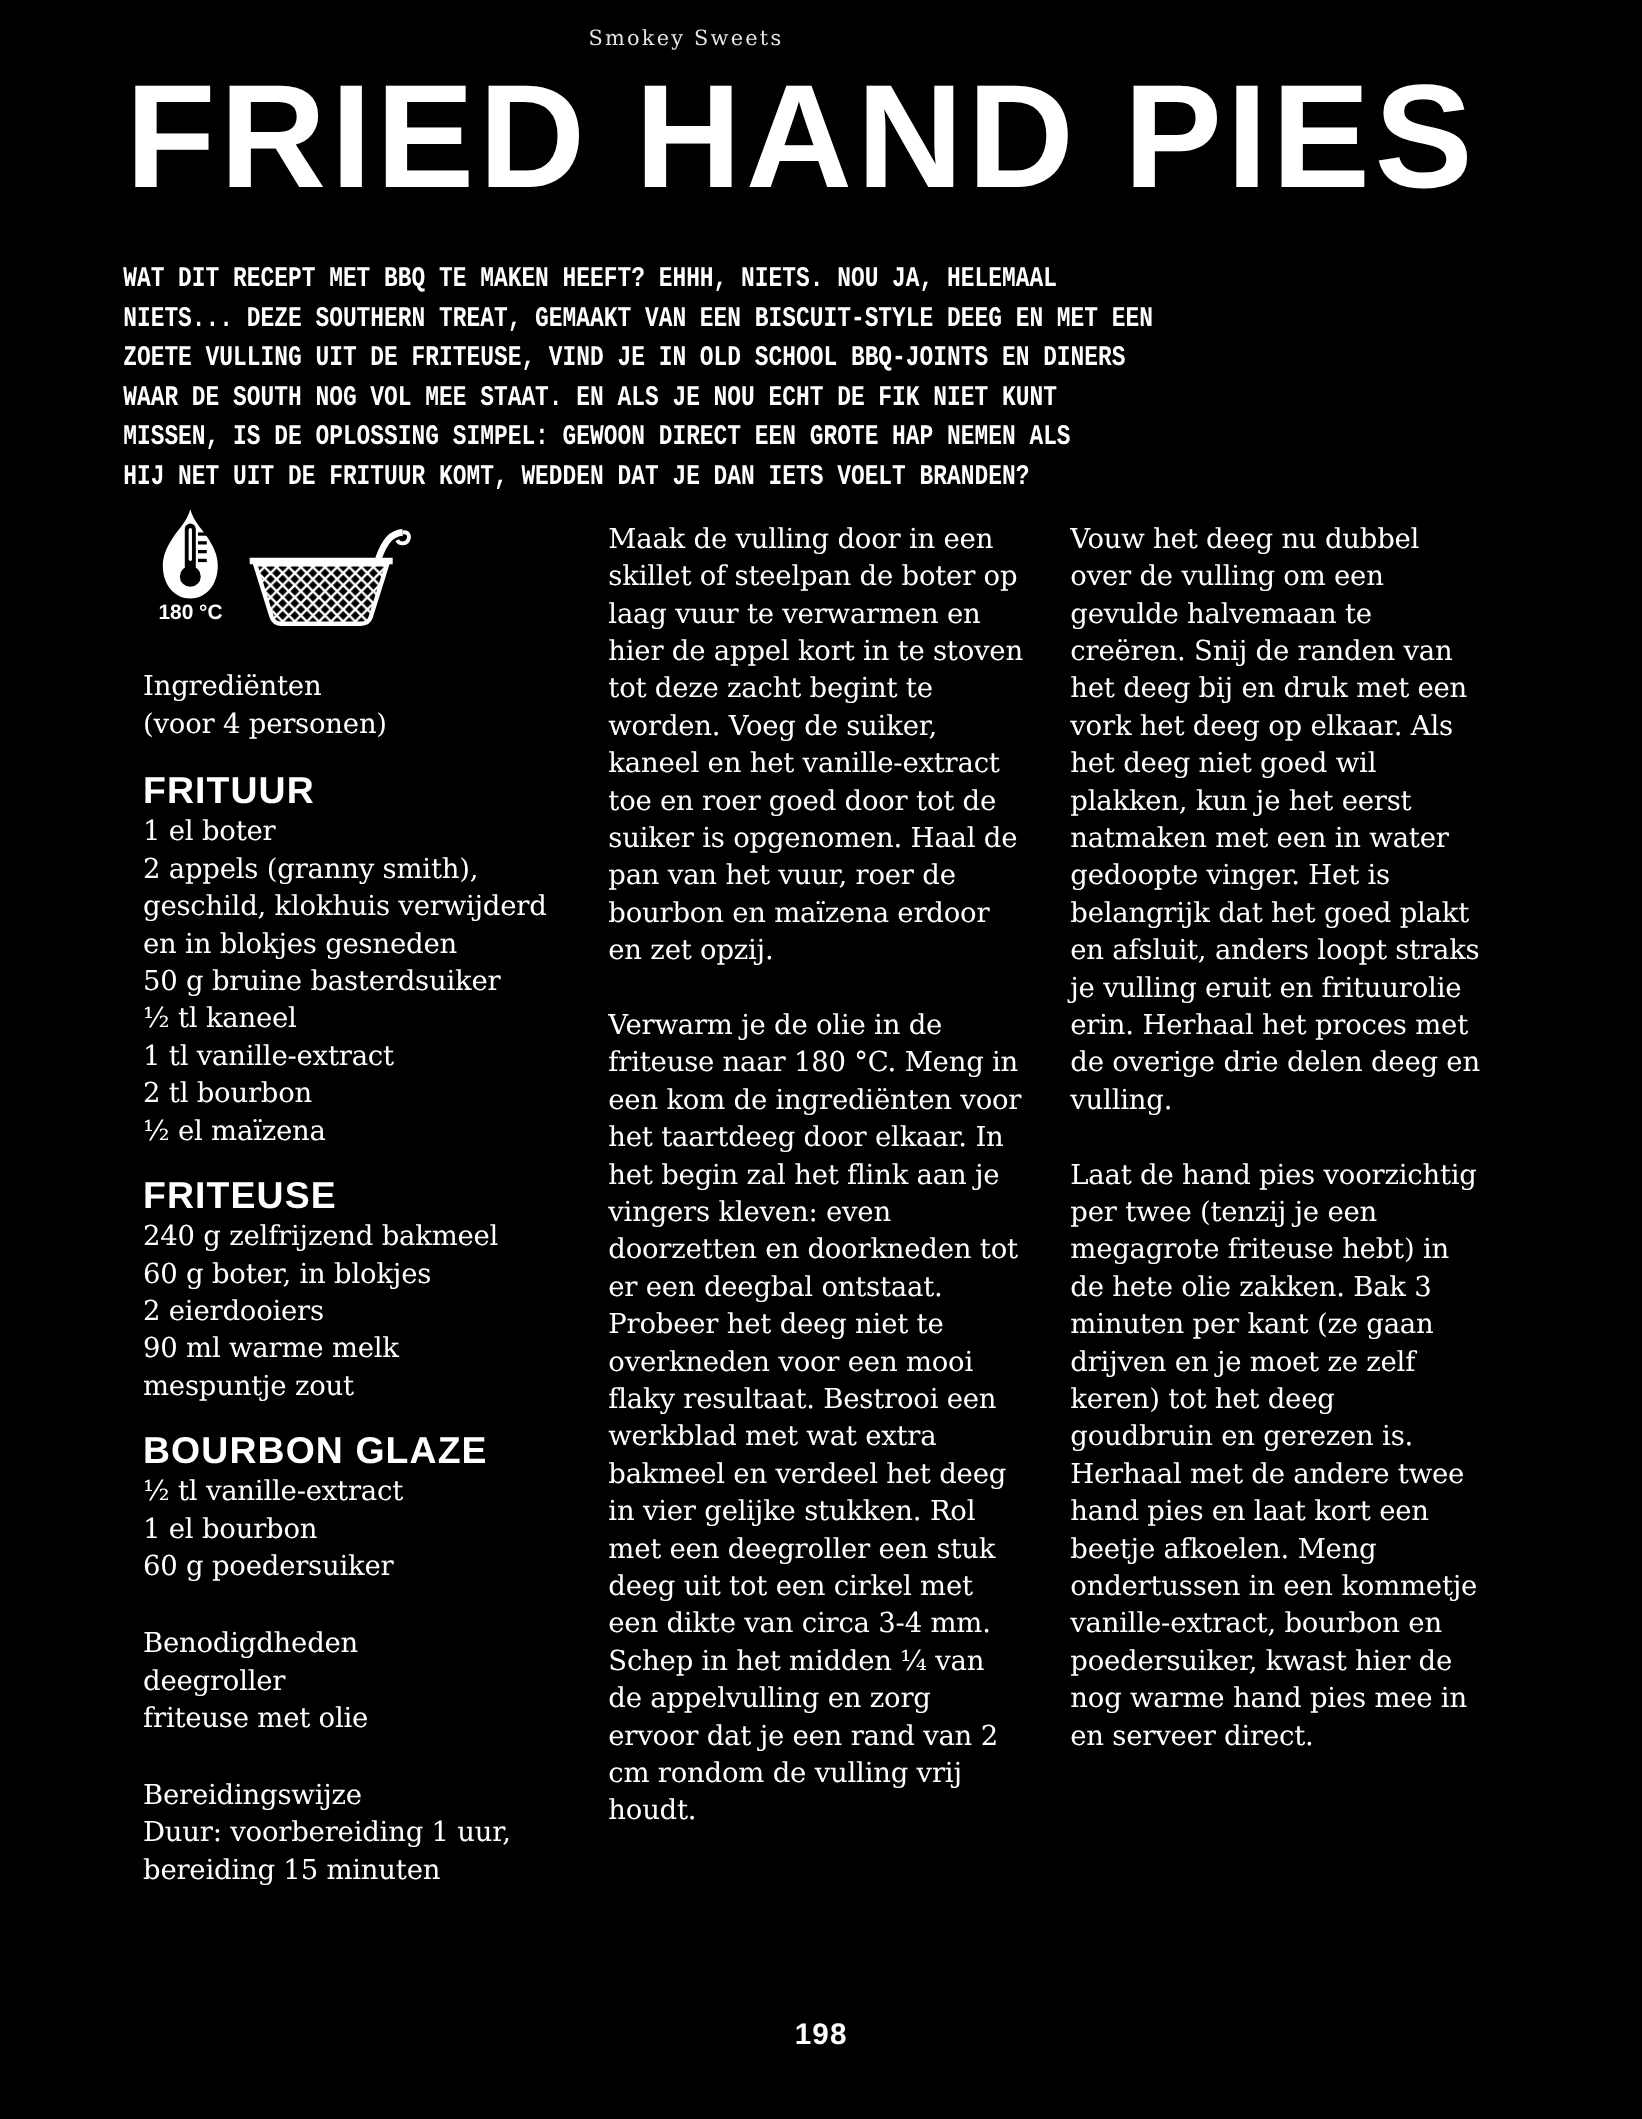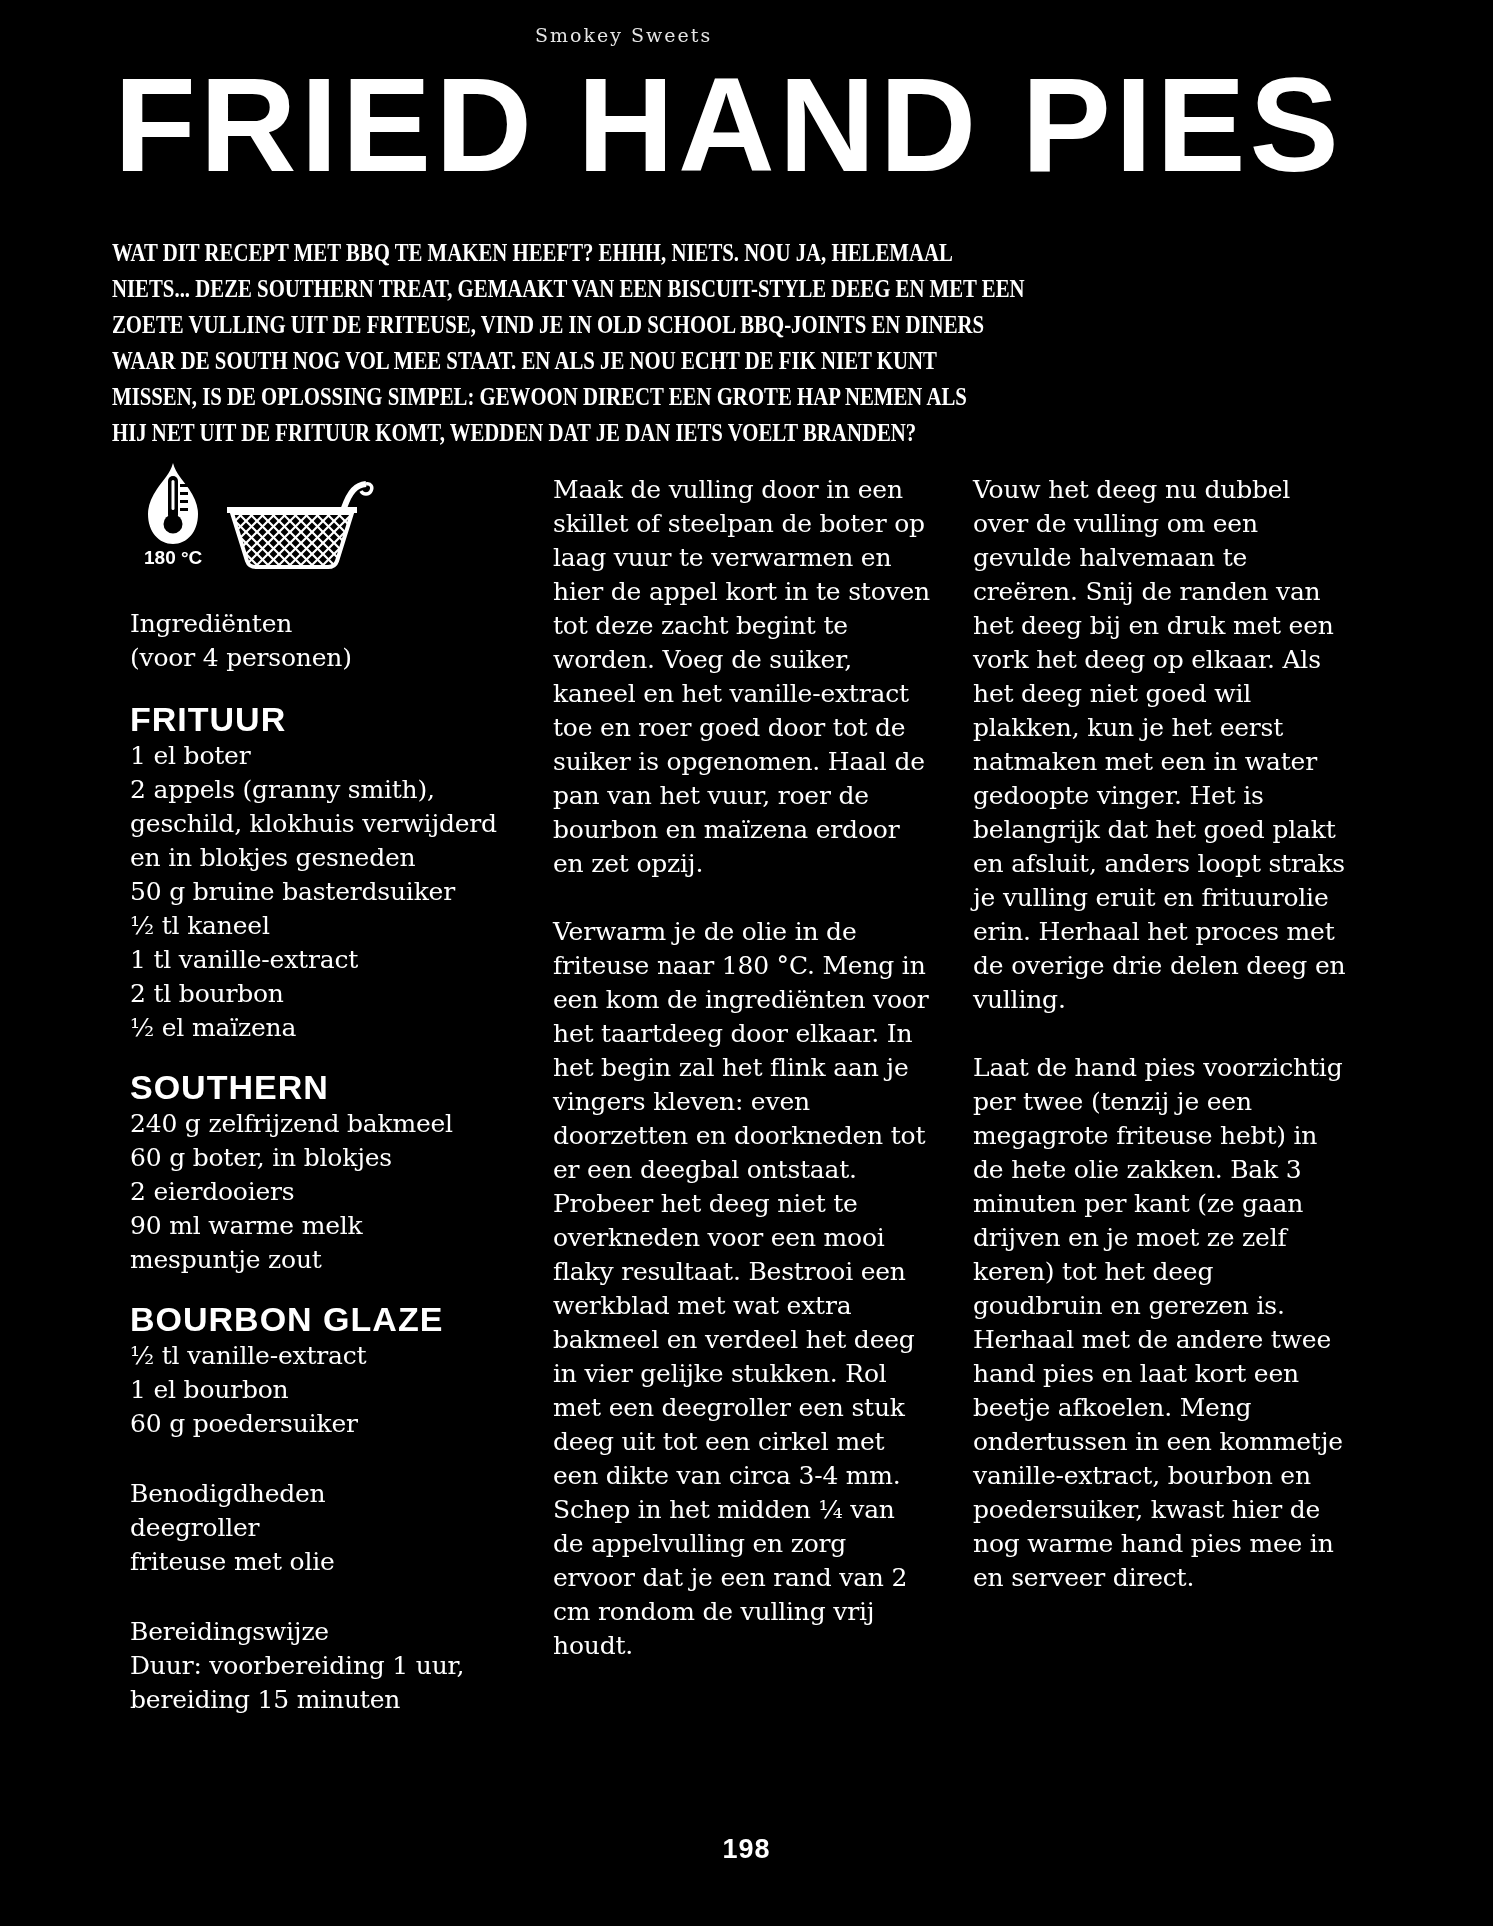--- a/index.html
+++ b/index.html
@@ -13,21 +13,21 @@
     position:absolute; left:535px; top:24px;
     font-family:"DejaVu Serif", serif; font-size:19px; letter-spacing:2px;
     color:#e5e5e5;
   }
   .content { position:absolute; left:112px; top:52px; width:1310px; }
   .title {
     font-family:"Liberation Sans", sans-serif; font-weight:bold;
     font-size:134px; line-height:1; letter-spacing:4px; white-space:nowrap;
     margin-top:6px; margin-left:2px;
   }
-  .intro { margin-top:43px; font-family:Liberation Serif, serif; font-weight:bold; }
+  .intro { margin-top:43px; font-family:Liberation Mono, monospace; font-weight:bold; }
   .intro-line {
     font-size:26px; line-height:36px; white-space:nowrap;
     transform:scaleX(0.8); transform-origin:0 50%;
   }
   .columns { display:flex; margin-top:14px; margin-left:18px; align-items:flex-start; }
   .col-left  { width:380px; }
   .col-mid   { width:378px; margin-left:43px; padding-top:8px; }
   .col-right { width:373px; margin-left:42px; padding-top:8px; }
 
   .icons-row { display:flex; align-items:flex-end; margin-left:14px; height:104px; }
@@ -118,21 +118,21 @@
           <div class="ing-line">1 el boter</div>
           <div class="ing-line">2 appels (granny smith), geschild, klokhuis verwijderd en in blokjes gesneden</div>
           <div class="ing-line">50 g bruine basterdsuiker</div>
           <div class="ing-line">½ tl kaneel</div>
           <div class="ing-line">1 tl vanille-extract</div>
           <div class="ing-line">2 tl bourbon</div>
           <div class="ing-line">½ el maïzena</div>
         </section>
 
         <section class="section">
-          <h2 class="section-title">SOUTHERN</h2>
+          <h2 class="section-title">FRITEUSE</h2>
           <div class="ing-line">240 g zelfrijzend bakmeel</div>
           <div class="ing-line">60 g boter, in blokjes</div>
           <div class="ing-line">2 eierdooiers</div>
           <div class="ing-line">90 ml warme melk</div>
           <div class="ing-line">mespuntje zout</div>
         </section>
 
         <section class="section">
           <h2 class="section-title">BOURBON GLAZE</h2>
           <div class="ing-line">½ tl vanille-extract</div>

